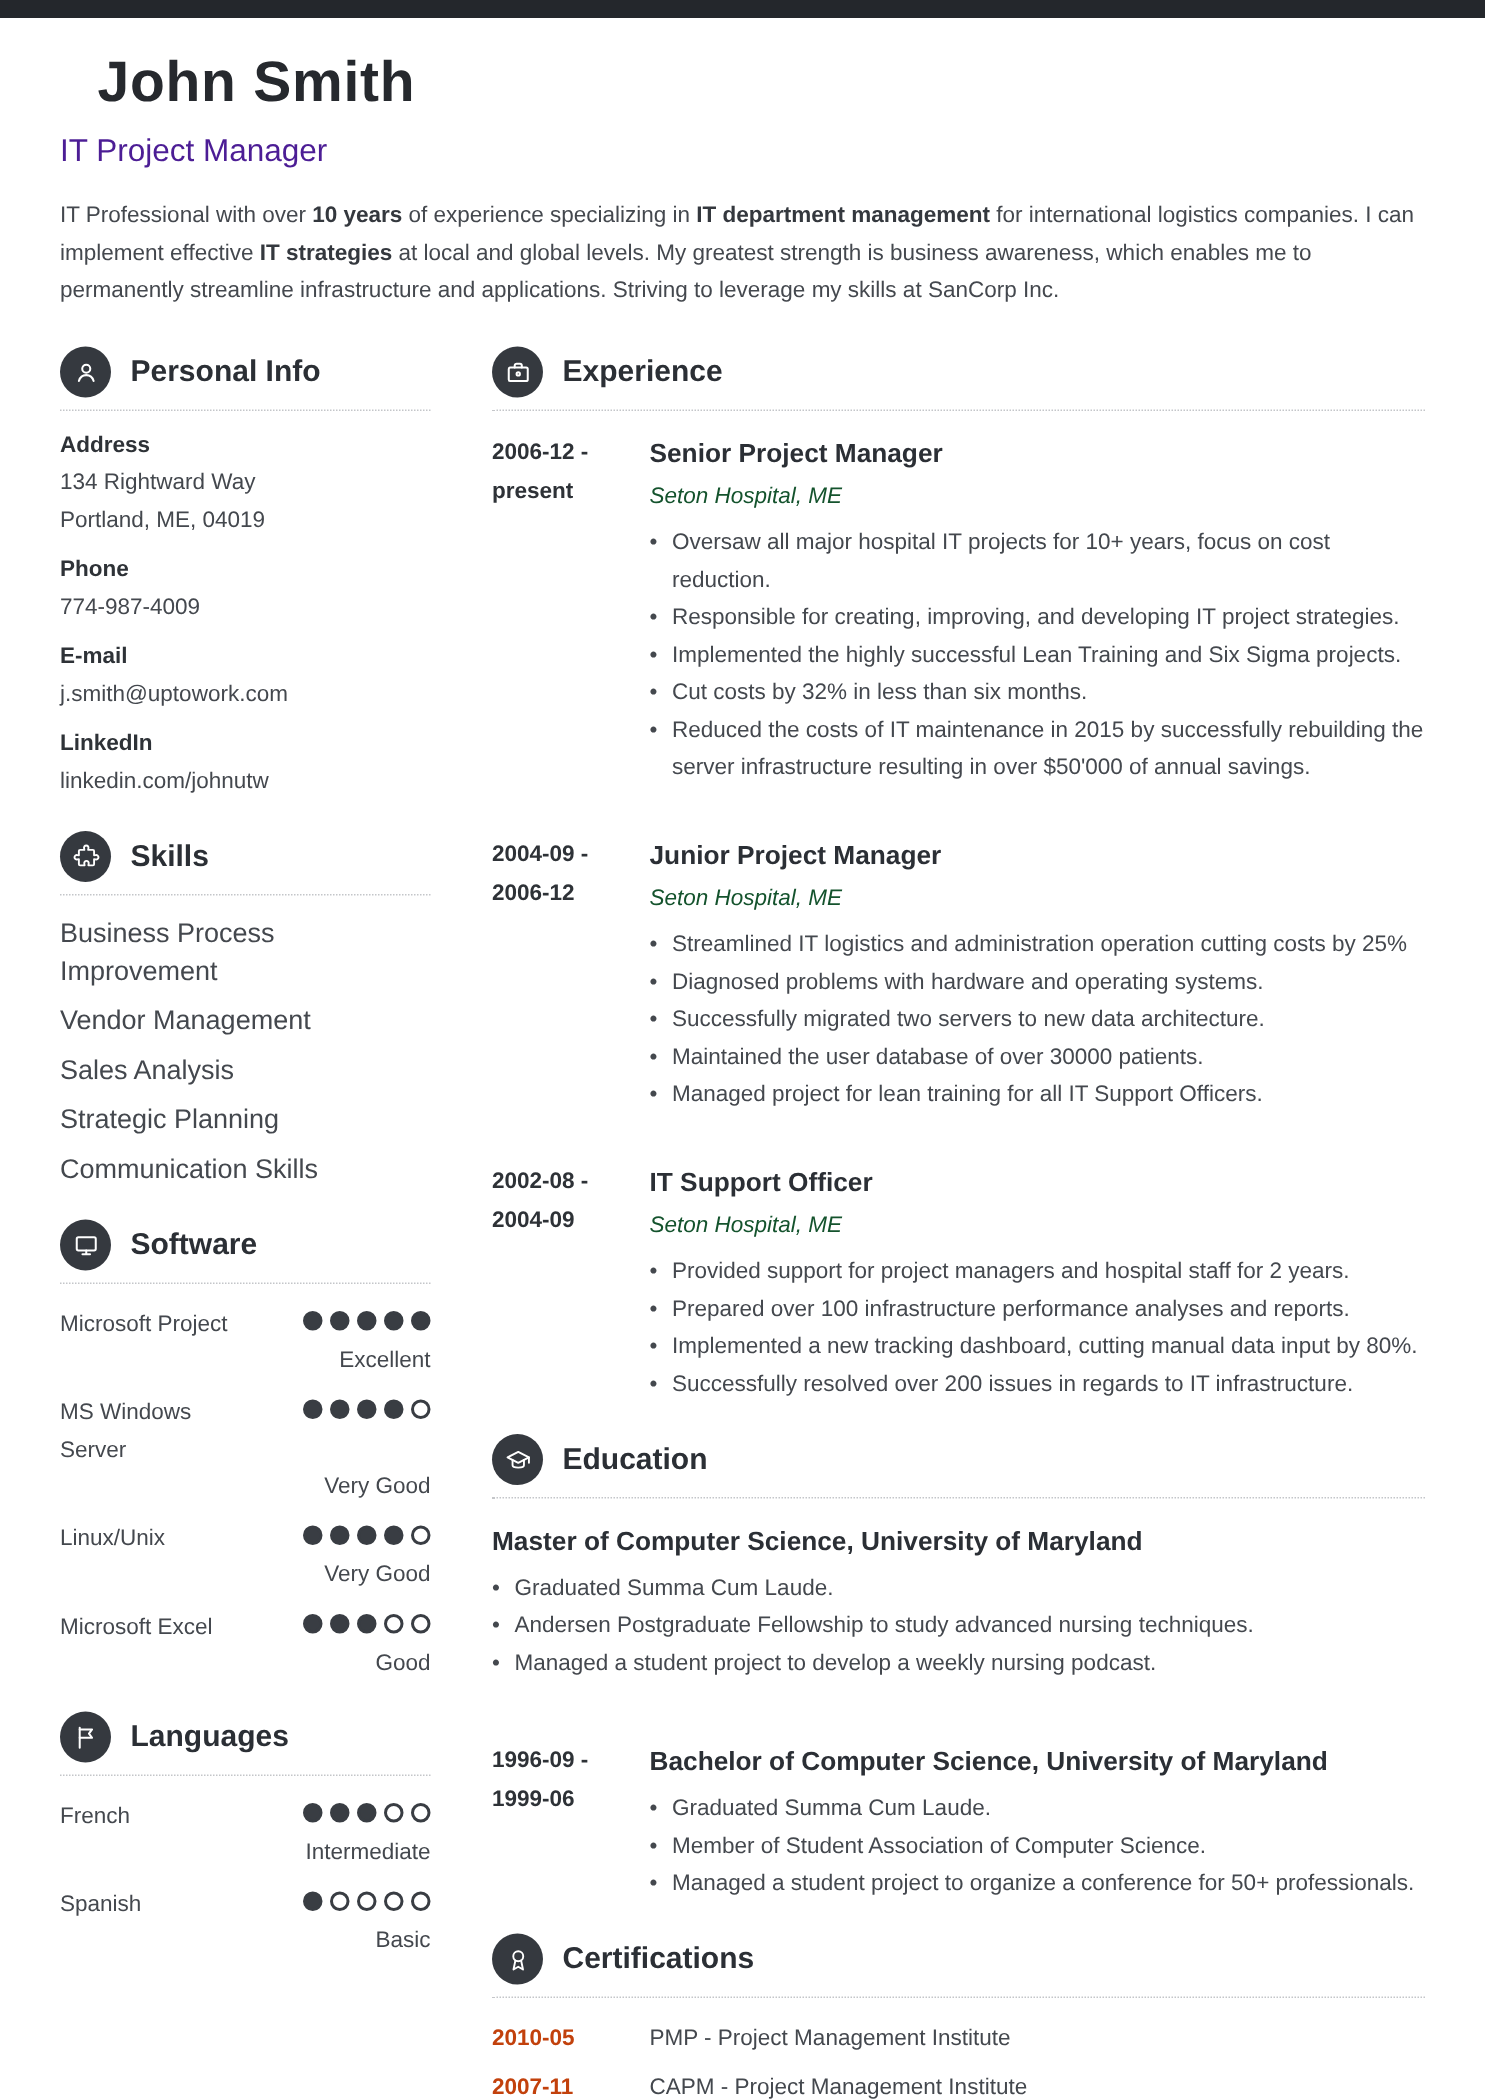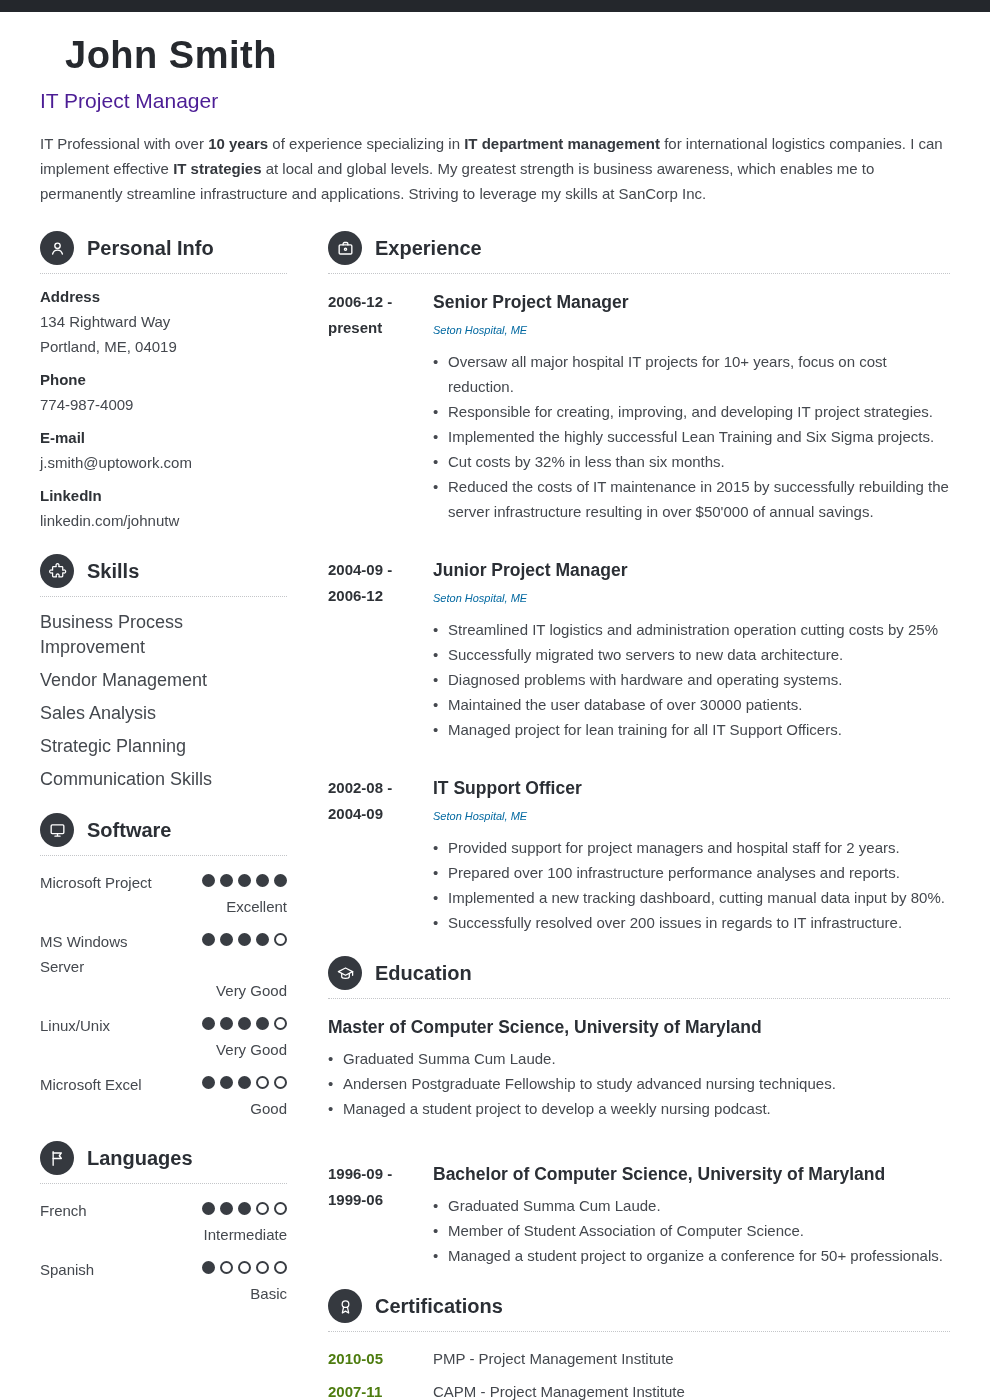--- a/index.html
+++ b/index.html
@@ -45,32 +45,32 @@
   .dot.filled { background: #393d43; }
   .rate-level { text-align: right; font-size: 15px; color: #44484e; line-height: 23px; }
 
   
   .entry { display: flex; margin-bottom: 33px; }
   .entry:last-child { margin-bottom: 0; }
   .entries { margin-top: 15px; }
   .entry-date { width: 105px; flex-shrink: 0; font-weight: 700; font-size: 15px; color: #2e3237; line-height: 26px; }
   .entry-body { flex: 1; min-width: 0; }
   .entry-role { font-size: 17.5px; font-weight: 700; color: #2b2f35; line-height: 26px; }
-  .entry-company { font-style: italic; font-size: 11px; color: #0369a1; line-height: 25px; margin-top: 3px; }
+  .entry-company { font-style: italic; font-size: 15px; color: #14532d; line-height: 25px; margin-top: 3px; }
   .bullets { list-style: none; margin-top: 6px; padding-left: 15px; }
   .bullets li { font-size: 15px; color: #44484e; line-height: 25px; }
   .bullets li::before { content: "\2022"; display: inline-block; width: 15px; margin-left: -15px; color: #44484e; }
 
   .edu-entry { margin-bottom: 40px; }
   .edu-entry:last-child { margin-bottom: 0; }
 
   
   .cert-list { margin-top: 14px; }
   .cert-row { display: flex; line-height: 25px; margin-bottom: 8px; }
-  .cert-date { width: 105px; flex-shrink: 0; font-weight: 700; font-size: 15px; color: #4d7c0f; }
+  .cert-date { width: 105px; flex-shrink: 0; font-weight: 700; font-size: 15px; color: #c2410c; }
   .cert-name { font-size: 15px; color: #44484e; }
 </style>
 </head>
 <body>
 
 <div class="page">
   <div class="topbar"></div>
 
   <header class="header">
     <div class="person-name">John Smith</div>
@@ -278,22 +278,22 @@
             <article class="entry">
               <div class="entry-date">
                 <div>2004-09 -</div>
                 <div>2006-12</div>
               </div>
               <div class="entry-body">
                 <div class="entry-role">Junior Project Manager</div>
                 <div class="entry-company">Seton Hospital, ME</div>
                 <ul class="bullets">
                   <li>Streamlined IT logistics and administration operation cutting costs by 25%</li>
+                  <li>Diagnosed problems with hardware and operating systems.</li>
                   <li>Successfully migrated two servers to new data architecture.</li>
-                  <li>Diagnosed problems with hardware and operating systems.</li>
                   <li>Maintained the user database of over 30000 patients.</li>
                   <li>Managed project for lean training for all IT Support Officers.</li>
                 </ul>
               </div>
             </article>
             <article class="entry">
               <div class="entry-date">
                 <div>2002-08 -</div>
                 <div>2004-09</div>
               </div>

